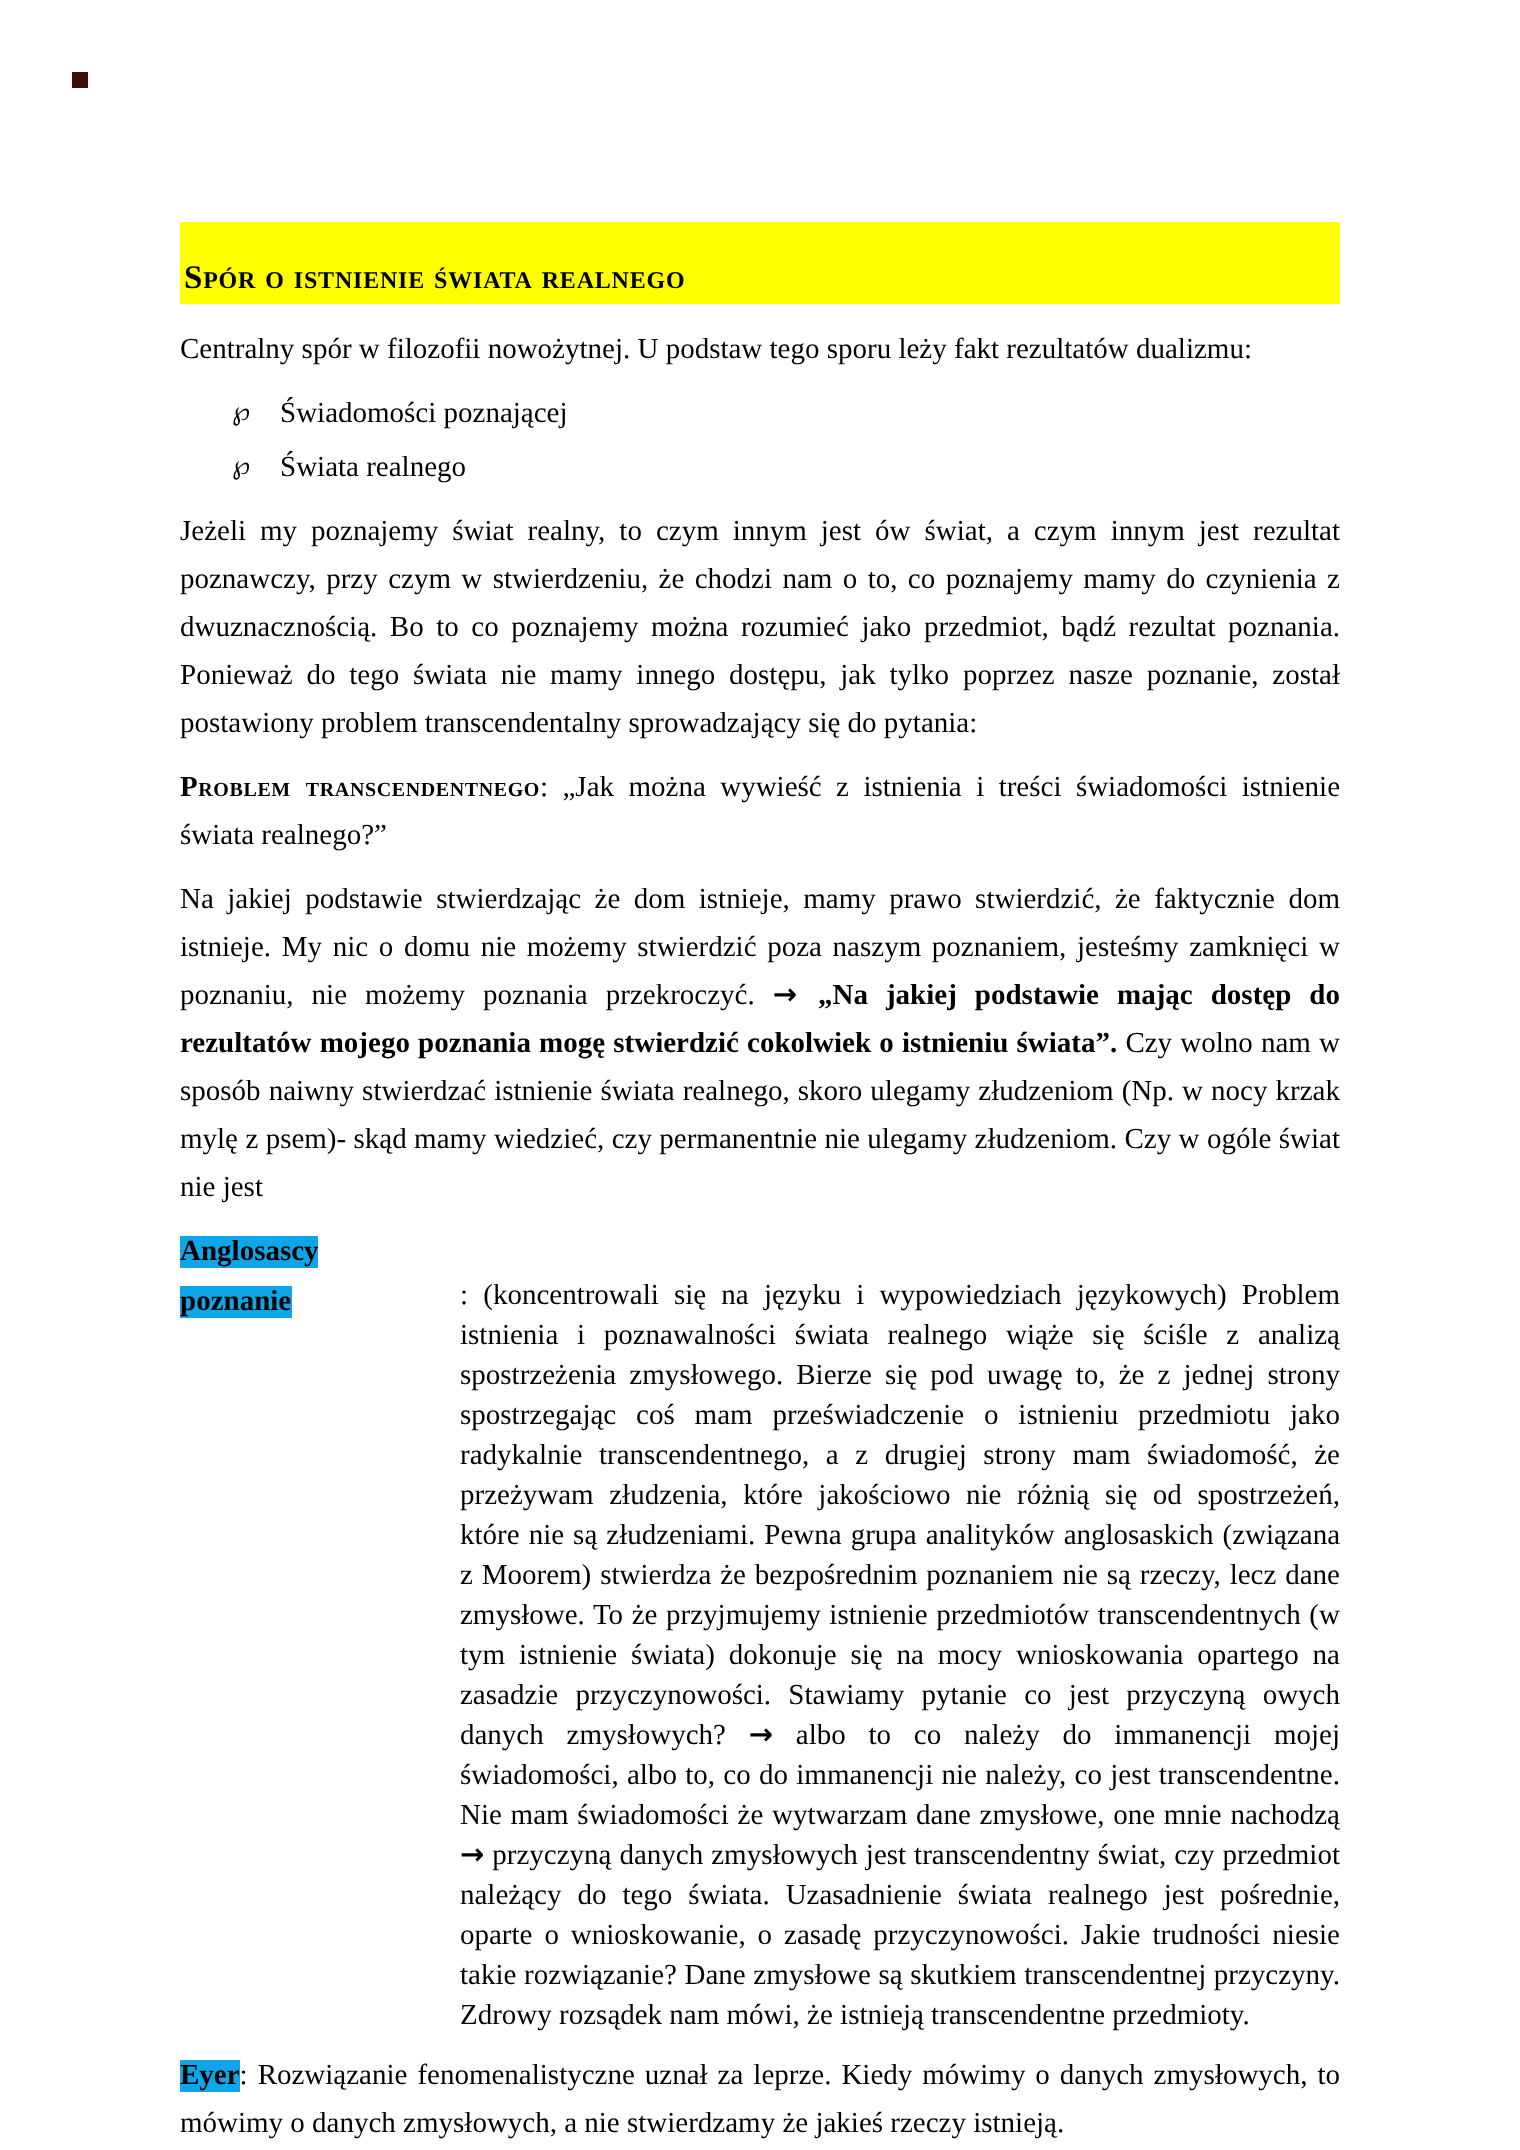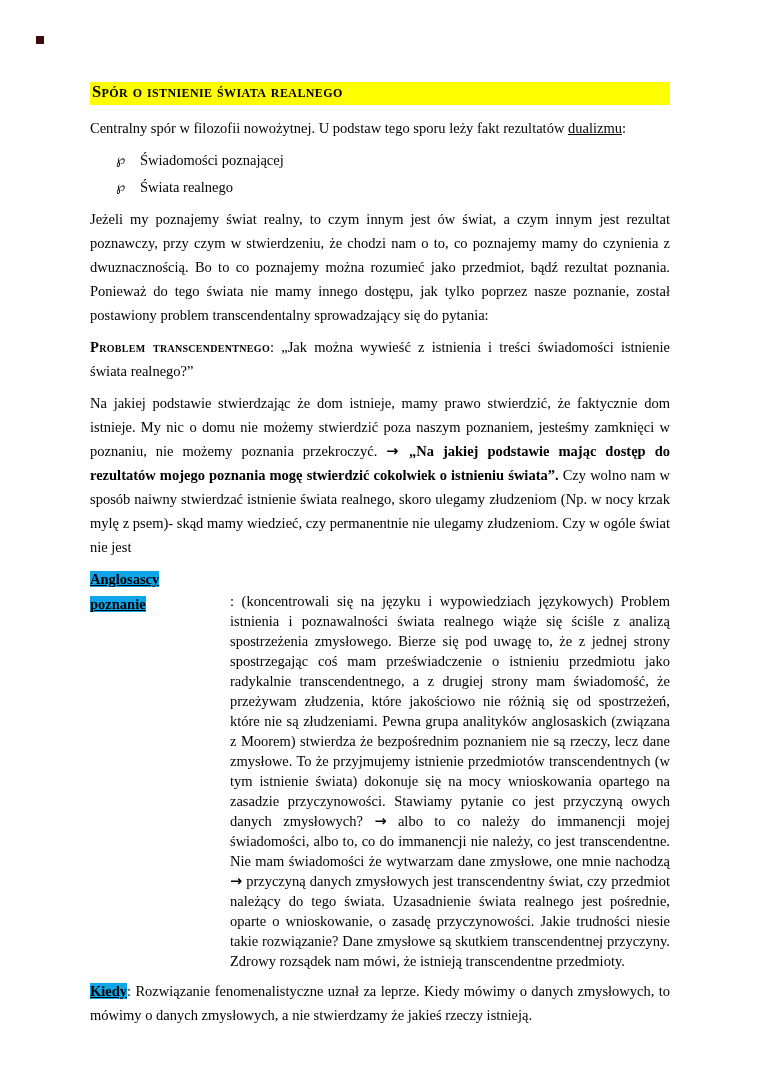--- a/index.html
+++ b/index.html
@@ -11,33 +11,33 @@
   }
   .page { padding:82px 90px 40px 90px; }
   .artifact {
     position:absolute; left:36px; top:36px; width:8px; height:8px;
     background:#3a0d0c;
   }
   .title {
     background:#ffff00;
     font-size:16.5px; font-weight:700; font-variant:small-caps;
     letter-spacing:0.4px; line-height:20px;
-    padding:0 2px 3px 2px; margin-bottom:11px;
+    padding:18px 2px 3px 2px; margin-bottom:11px;margin-top:29px;
   }
   .para {
     text-align:justify; line-height:24px; margin-bottom:8px;
   }
   .blist { list-style:none; margin:0 0 8px 26px; }
   .blist li { display:flex; gap:9px; line-height:24px; margin-bottom:3px; }
   .bullet {
     font-family:"DejaVu Sans", sans-serif; font-size:13px;
     width:15px; flex:0 0 15px; font-style:italic;
   }
   .b { font-weight:700; }
-  .u { text-decoration:underline; }
+  .u { }
   .sc { font-variant:small-caps; letter-spacing:0.3px; }
   .hl-g { background:#0ea5e9; }
   .arr { font-family:"DejaVu Sans", sans-serif; font-weight:700; }
   .def { display:flex; margin-bottom:8px; }
   .def-term { flex:0 0 95px; width:95px; line-height:24px; }
   .def-term > div { margin-bottom:1px; }
   .def-body { flex:1; padding-top:24px; line-height:20px; margin-bottom:0;margin-left:45px; }
 </style>
 </head>
 <body>
@@ -73,17 +73,17 @@
       <div>
         <span class="hl-g b u">Anglosascy</span>
       </div>
       <div>
         <span class="hl-g b u">poznanie</span>
       </div>
     </div>
     <div class="def-body para"><span>: (koncentrowali się na języku i wypowiedziach językowych) Problem istnienia i poznawalności świata realnego wiąże się ściśle z analizą spostrzeżenia zmysłowego. Bierze się pod uwagę to, że z jednej strony spostrzegając coś mam przeświadczenie o istnieniu przedmiotu jako radykalnie transcendentnego, a z drugiej strony mam świadomość, że przeżywam złudzenia, które jakościowo nie różnią się od spostrzeżeń, które nie są złudzeniami. Pewna grupa analityków anglosaskich (związana z Moorem) stwierdza że bezpośrednim poznaniem nie są rzeczy, lecz dane zmysłowe. To że przyjmujemy istnienie przedmiotów transcendentnych (w tym istnienie świata) dokonuje się na mocy wnioskowania opartego na zasadzie przyczynowości. Stawiamy pytanie co jest przyczyną owych danych zmysłowych? </span><span class="arr">→</span><span> albo to co należy do immanencji mojej świadomości, albo to, co do immanencji nie należy, co jest transcendentne. Nie mam świadomości że wytwarzam dane zmysłowe, one mnie nachodzą </span><span class="arr">→</span><span> przyczyną danych zmysłowych jest transcendentny świat, czy przedmiot należący do tego świata. Uzasadnienie świata realnego jest pośrednie, oparte o wnioskowanie, o zasadę przyczynowości.  Jakie trudności niesie takie rozwiązanie? Dane zmysłowe są skutkiem transcendentnej przyczyny. Zdrowy rozsądek nam mówi, że istnieją transcendentne przedmioty.</span></div>
   </div>
 
-  <p class="para"><span class="b u hl-g">Kiedy</span><span>: Rozwiązanie fenomenalistyczne uznał za leprze. Kiedy mówimy o danych zmysłowych, to mówimy o danych zmysłowych, a nie stwierdzamy że jakieś rzeczy istnieją.</span></p>
+  <p class="para"><span class="b u hl-g">Eyer</span><span>: Rozwiązanie fenomenalistyczne uznał za leprze. Kiedy mówimy o danych zmysłowych, to mówimy o danych zmysłowych, a nie stwierdzamy że jakieś rzeczy istnieją.</span></p>
 
   <p class="para"></p>
 
 </div>
 
 </body></html>

